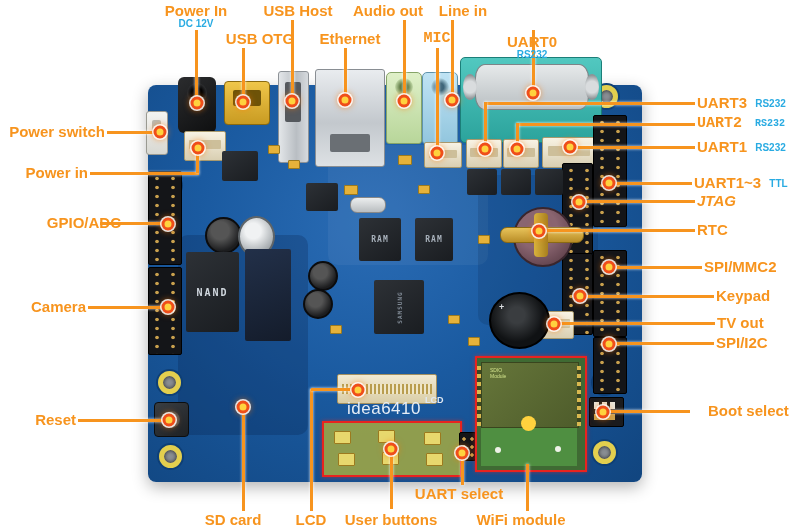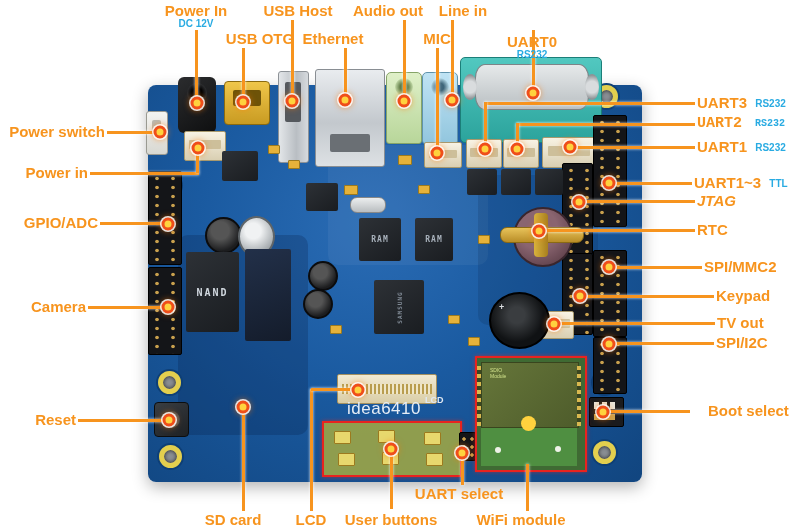--- a/index.html
+++ b/index.html
@@ -269,24 +269,24 @@
   <div class="lbl top" style="left:463px;top:3px;">
     <span>Line in</span>
   </div>
   <div class="lbl top" style="left:532px;top:3px;margin-top:31px;">
     <span>UART0</span>
     <span class="sub-b">RS232</span>
   </div>
   <div class="lbl top" style="left:260px;top:31px;">
     <span>USB OTG</span>
   </div>
-  <div class="lbl top" style="left:333px;top:31px;text-align:center;">
+  <div class="lbl top" style="left:350px;top:31px;text-align:center;">
     <span>Ethernet</span>
   </div>
-  <div class="lbl top" style="left:437px;top:31px;">
+  <div class="lbl top" style="left:437px;top:31px;font-family:Liberation Mono, monospace;">
     <span>MIC</span>
   </div>
 
   <div class="lbl" style="left:697px;top:95px;">
     <span>UART3</span>
     <span class="sub-i">RS232</span>
   </div>
   <div class="lbl" style="left:697px;top:116px;font-family:Liberation Mono, monospace;">
     <span>UART2</span>
     <span class="sub-i">RS232</span>
@@ -320,21 +320,21 @@
   <div class="lbl" style="left:692px;top:403px;margin-left:16px;">
     <span>Boot select</span>
   </div>
 
   <div class="lbl leftlbl" style="left:0px;width:105px;top:124px;">
     <span>Power switch</span>
   </div>
   <div class="lbl leftlbl" style="left:0px;width:88px;top:165px;">
     <span>Power in</span>
   </div>
-  <div class="lbl leftlbl" style="left:0px;width:98px;top:215px;">
+  <div class="lbl leftlbl" style="left:0px;width:98px;top:215px;padding-left:23px;">
     <span>GPIO/ADC</span>
   </div>
   <div class="lbl leftlbl" style="left:0px;width:86px;top:299px;">
     <span>Camera</span>
   </div>
   <div class="lbl leftlbl" style="left:0px;width:76px;top:412px;">
     <span>Reset</span>
   </div>
 
   <div class="lbl top" style="left:459px;top:486px;">

